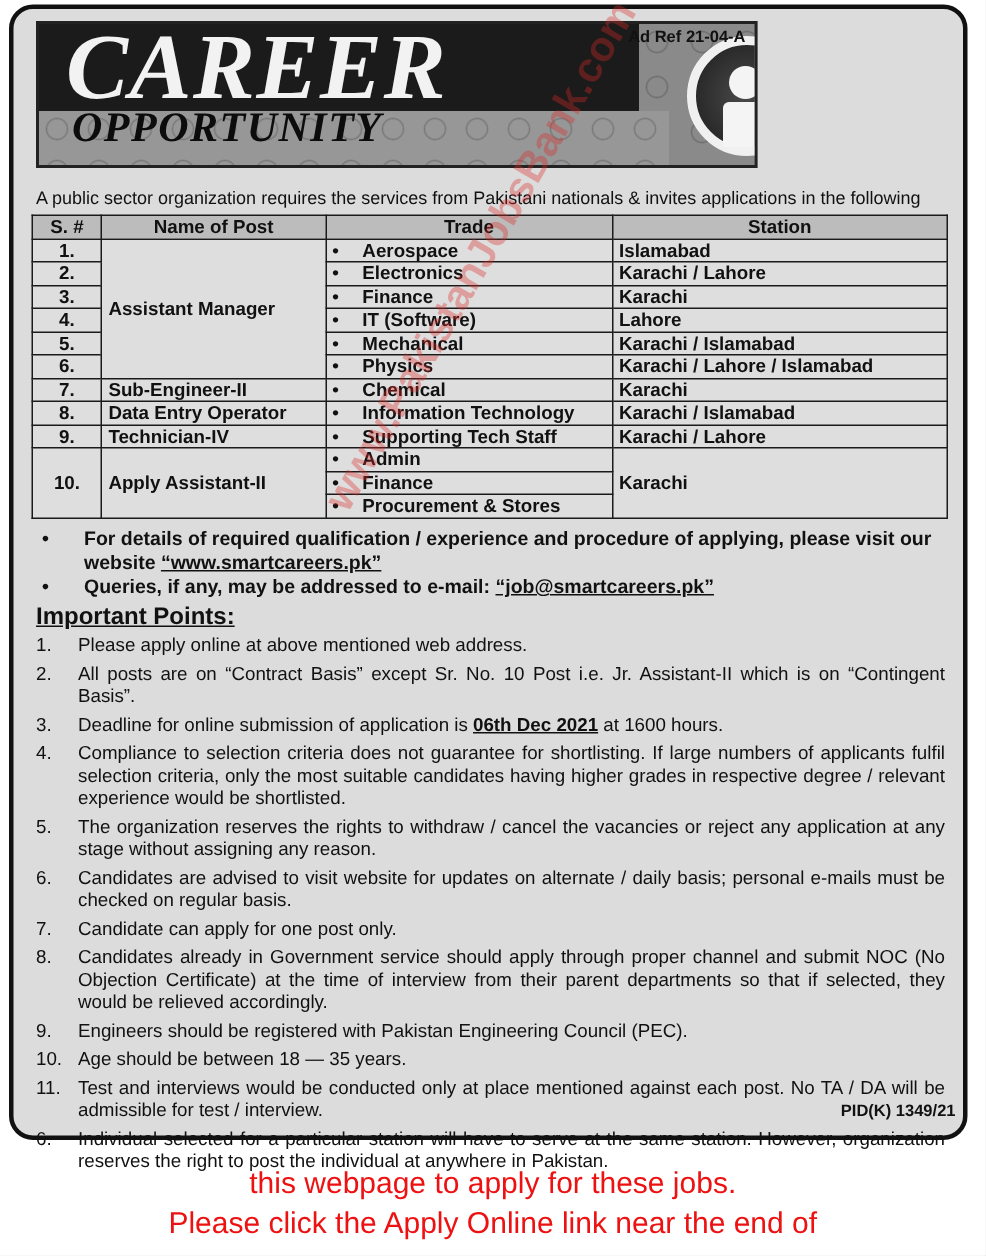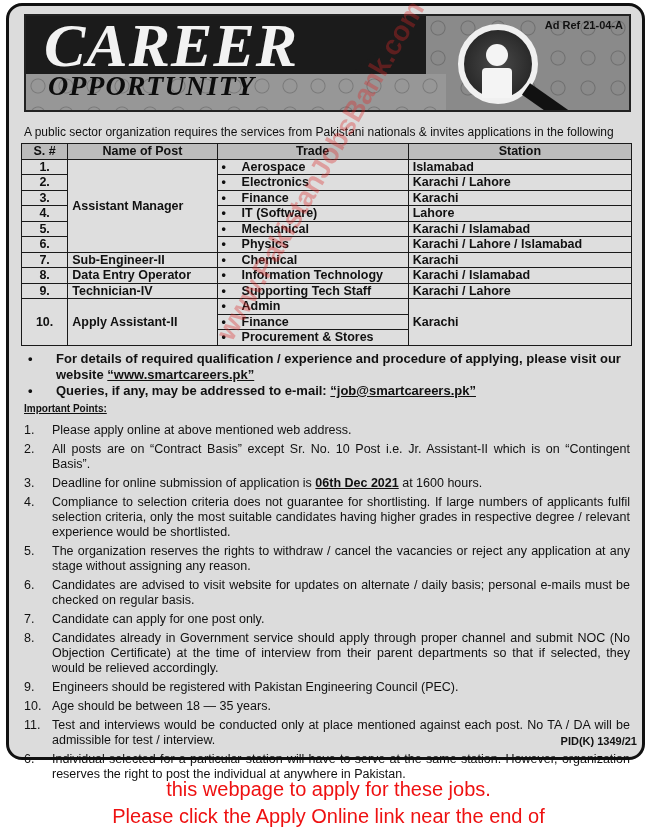--- a/index.html
+++ b/index.html
@@ -2,21 +2,21 @@
 <html><head>
   <meta charset="utf-8">
   <style>
     html, body { margin: 0; padding: 0; background: #ffffff; }
     body { width: 657px; height: 837px; position: relative; overflow: hidden; font-family: "Liberation Sans", sans-serif; color: #111; }
     .ad-frame {
       position: absolute; left: 6px; top: 3px; width: 639px; height: 757px;
       background: #dcdcdc; border: 3px solid #111; border-radius: 16px; box-sizing: border-box;
     }
     .banner {
-      position: absolute; left: 24px; top: 14px; width: 607px; height: 98px;
+      position: absolute; left: 24px; top: 14px; width: 481px; height: 98px;
       border: 2px solid #222; box-sizing: border-box; overflow: hidden;
       background: #8c8c8c;
       text-align: right;
     }
     .banner-top {
       position: absolute; left: 0; top: 0; width: 100%; height: 58px; background: #1b1b1b;
     }
     .banner-slant {
       position: absolute; left: 325px; top: 0; width: 0; height: 0;
       border-top: 58px solid #1b1b1b; border-right: 70px solid transparent;
@@ -67,21 +67,21 @@
     table.posts th { background: #bcbcbc; text-align: center; }
     .c-sn { width: 38px; text-align: center; }
     .c-post { width: 143px; }
     .c-trade { width: 186px; }
     .c-station { width: 220px; }
     .bullet { display: inline-block; width: 20px; }
     .notes { position: absolute; left: 24px; top: 351px; width: 610px; font-size: 13px; font-weight: bold; line-height: 15.5px; }
     .note-item { display: flex; margin-bottom: 1px; }
     .note-bullet { width: 28px; flex: 0 0 28px; padding-left: 4px; }
     .quote-link { text-decoration: underline; }
-    .imp-title { position: absolute; left: 24px; top: 403px; font-size: 10px; font-weight: bold; text-decoration: underline; }
+    .imp-title { position: absolute; left: 24px; top: 403px; font-size: 16px; font-weight: bold; text-decoration: underline; }
     .points { position: absolute; left: 24px; top: 423px; width: 606px; font-size: 12.5px; line-height: 15px; }
     .point { display: flex; margin-bottom: 4px; text-align: justify; }
     .pnum { flex: 0 0 28px; }
     .ptext { flex: 1; }
     .deadline { font-weight: bold; text-decoration: underline; }
     .pid { position: absolute; right: 20px; top: 735px; font-size: 11px; font-weight: bold; }
     .watermark {
       position: absolute; left: 210px; top: 330px; font-size: 28px; font-weight: bold; color: rgba(220,40,40,0.35);
       transform: rotate(-60deg); transform-origin: left top; white-space: nowrap; pointer-events: none;
     }

